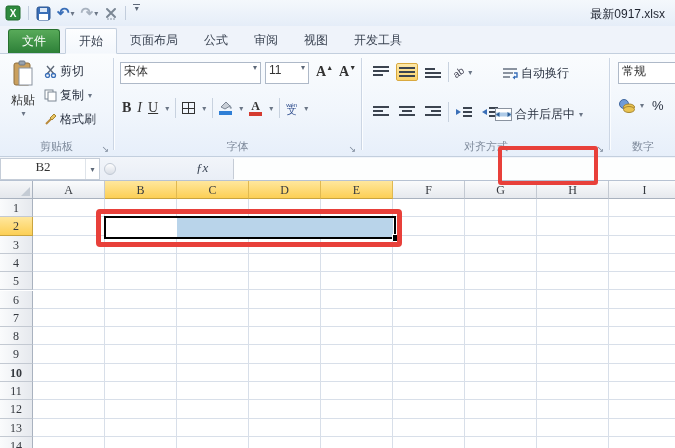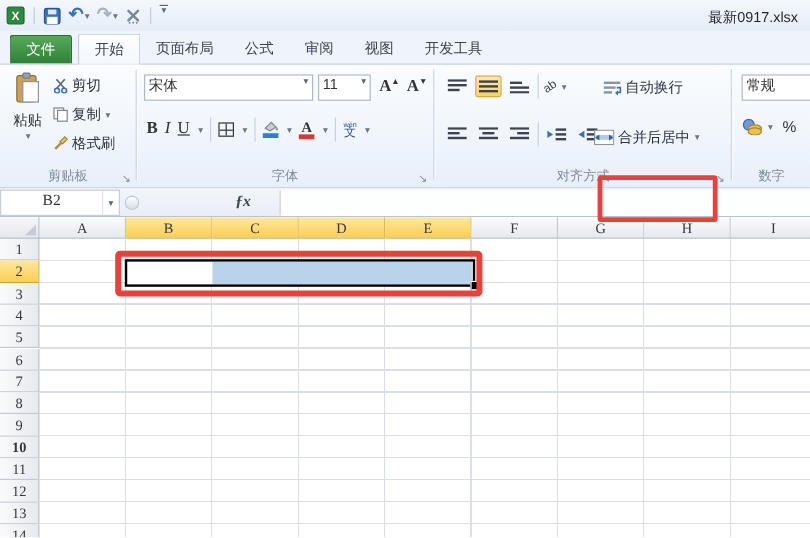--- a/index.html
+++ b/index.html
@@ -81,21 +81,21 @@
 
   
   .fbar { position:absolute; left:0; top:157px; width:675px; height:24px;
     background:linear-gradient(#f2f5fa,#e9eef6); border-bottom:1px solid #b7c2d2; }
   .namebox { position:absolute; left:0; top:1px; width:100px; height:22px; background:#fff;
     border:1px solid #c5cdd8; display:flex; align-items:flex-start; }
   .namebox .ref { flex:1; text-align:center; font-family:"Liberation Serif",serif; font-size:13px; }
   .namebox .nb-dd { width:14px; height:100%; border-left:1px solid #dfe4ea; display:flex; align-items:center; justify-content:center; font-size:8px; color:#5d6878; }
   .fx-circle { position:absolute; left:104px; top:6px; width:12px; height:12px; border-radius:50%;
     background:linear-gradient(#fdfdfe,#d9dee6); border:1px solid #c2cad5; }
-  .fx { position:absolute; left:196px; top:3px; font-family:"Liberation Serif",serif; font-style:italic; font-weight:bold; font-size:13px; color:#3c4656; }
+  .fx { position:absolute; left:196px; top:3px; font-family:"Liberation Serif",serif; font-style:italic; font-weight:normal; font-size:13px; color:#3c4656; }
   .fdiv { position:absolute; left:233px; top:2px; width:1px; height:20px; background:#c5ccd6; }
   .finput { position:absolute; left:234px; top:1px; right:0; height:22px; background:#fdfefe; }
 
   
   .sheet { position:absolute; left:0; top:181px; width:675px; height:267px; background:#fff; overflow:hidden; }
   .corner { position:absolute; left:0; top:0; width:33px; height:18px;
     background:linear-gradient(#f6f7f9,#e4e7ec); border-right:1px solid #a9b2bf; border-bottom:1px solid #a9b2bf; }
   .corner:after { content:""; position:absolute; right:2px; bottom:2px;
     border-left:9px solid transparent; border-bottom:9px solid #c4cbd4; }
   .col-h { position:absolute; top:0; height:18px; line-height:18px; text-align:center;

